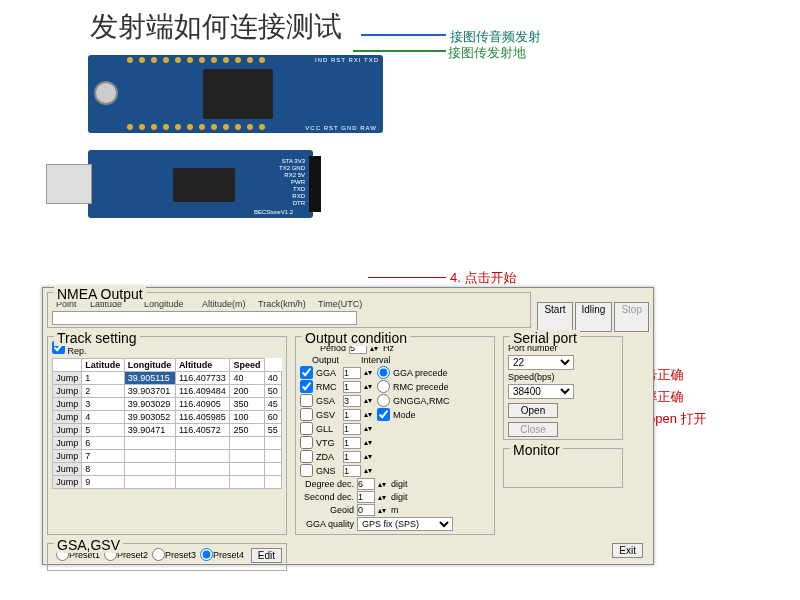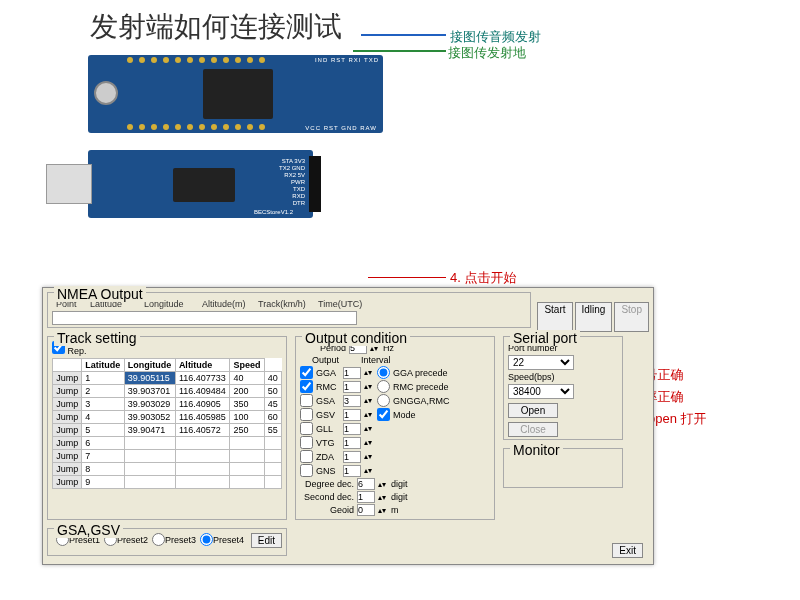--- a/index.html
+++ b/index.html
@@ -315,20 +315,24 @@
           <input type="text" value="1" style="">
           <span class="spin">▴▾</span>
           <span>digit</span>
         </div>
       <div class="oc-row">
           <span style="width:54px; text-align:right;">Geoid</span>
           <input type="text" value="0" style="">
           <span class="spin">▴▾</span>
           <span>m</span>
         </div>
+      <div class="oc-row">
+          <span style="width:54px; text-align:right;">GGA quality</span>
+          <select class="combo wide"><option>GPS fix (SPS)</option></select>
+        </div>
     </div>
 
     <div style="display:flex; flex-direction:column;">
       <div class="grp serial">
         <span class="lg">Serial port</span>
         <div class="fld">Port number</div>
         <select><option>22</option></select>
         <div class="fld">Speed(bps)</div>
         <select><option>38400</option></select>
         <div class="btn">Open</div>

